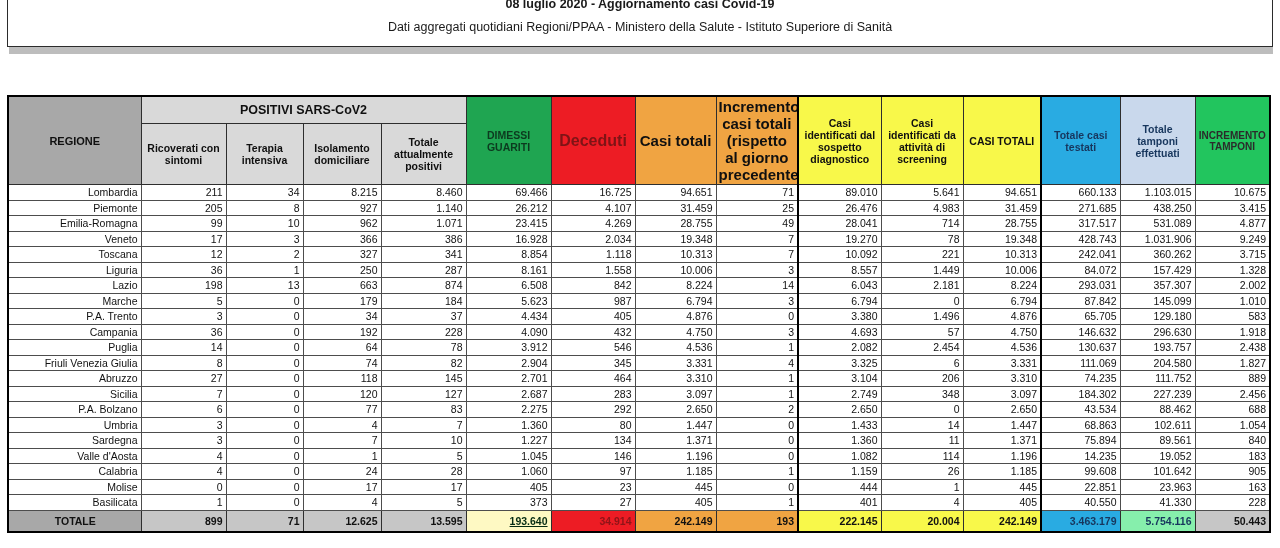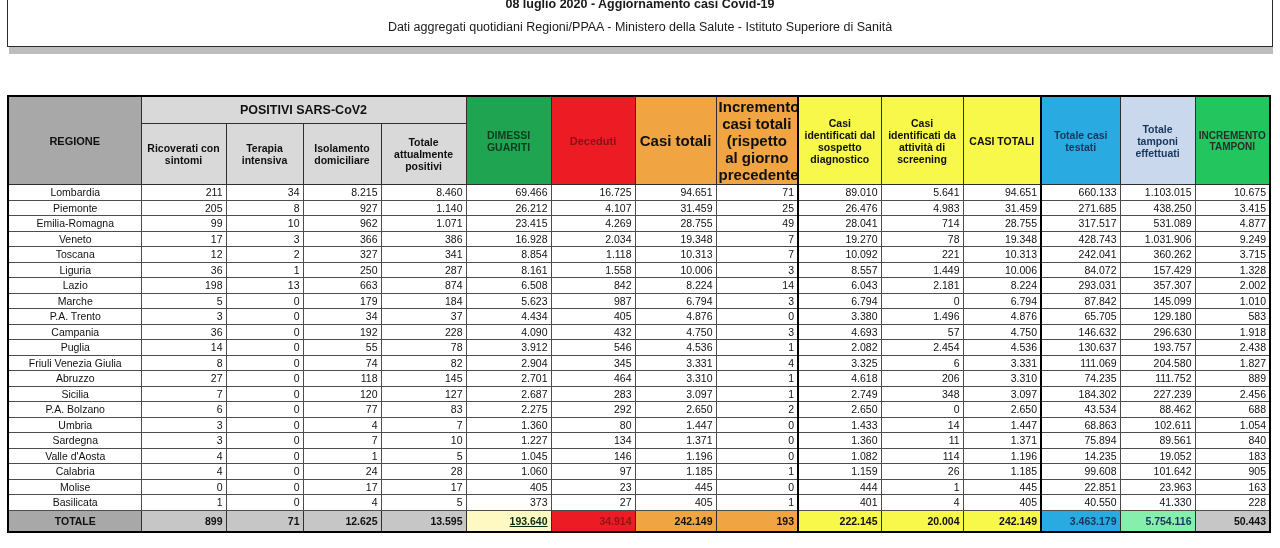--- a/index.html
+++ b/index.html
@@ -55,38 +55,38 @@
     font-weight: bold;
     color: #101010;
     text-align: center;
     vertical-align: middle;
     padding: 1px 2px;
   }
   .th-regione   { background: #a8a8a8; font-size: 11px; width: 133px; }
   .th-group     { background: #d9d9d9; font-size: 12.5px; height: 23px; }
   .th-sub       { background: #d9d9d9; font-size: 10.5px; height: 57px; }
   .th-green     { background: #1fa551; color: #0c3a1f; font-size: 10.5px; }
-  .th-red       { background: #ed1c24; color: #7e1416; font-size: 11px; }
+  .th-red       { background: #ed1c24; color: #7e1416; font-size: 16px; }
   .th-orange    { background: #f0a442; font-size: 15px; }
   .th-yellow    { background: #f8f84a; font-size: 10.5px; }
   .th-cyan      { background: #29abe2; color: #17365d; font-size: 10.5px; }
   .th-lightblue { background: #c9d8ec; color: #17365d; font-size: 10.5px; }
   .th-gray      { background: #22c55e; color: #2b2b2b; font-size: 10px; margin-left: 45px; }
 
   tbody td {
     height: 14.5px;
     font-size: 10.5px;
     color: #111111;
     text-align: right;
     padding: 0 3px;
     white-space: nowrap;
     background: #ffffff;
   }
   tbody td.cell-regione {
-    text-align: center;
+    text-align: right;
     padding-left: 4px;
   }
 
   
   .bl { border-left: 2px solid #000000 !important; margin-top: 29px; }
 
   
   tr.total-row td {
     font-weight: bold;
     height: 20px;
@@ -327,21 +327,21 @@
           <td class="col-9">57</td>
           <td class="col-10">4.750</td>
           <td class="col-11 bl">146.632</td>
           <td class="col-12">296.630</td>
           <td class="col-13">1.918</td>
         </tr>
         <tr>
           <td class="cell-regione">Puglia</td>
           <td class="col-0">14</td>
           <td class="col-1">0</td>
-          <td class="col-2">55</td>
+          <td class="col-2">64</td>
           <td class="col-3">78</td>
           <td class="col-4">3.912</td>
           <td class="col-5">546</td>
           <td class="col-6">4.536</td>
           <td class="col-7">1</td>
           <td class="col-8 bl">2.082</td>
           <td class="col-9">2.454</td>
           <td class="col-10">4.536</td>
           <td class="col-11 bl">130.637</td>
           <td class="col-12">193.757</td>
@@ -367,21 +367,21 @@
         <tr>
           <td class="cell-regione">Abruzzo</td>
           <td class="col-0">27</td>
           <td class="col-1">0</td>
           <td class="col-2">118</td>
           <td class="col-3">145</td>
           <td class="col-4">2.701</td>
           <td class="col-5">464</td>
           <td class="col-6">3.310</td>
           <td class="col-7">1</td>
-          <td class="col-8 bl">4.618</td>
+          <td class="col-8 bl">3.104</td>
           <td class="col-9">206</td>
           <td class="col-10">3.310</td>
           <td class="col-11 bl">74.235</td>
           <td class="col-12">111.752</td>
           <td class="col-13">889</td>
         </tr>
         <tr>
           <td class="cell-regione">Sicilia</td>
           <td class="col-0">7</td>
           <td class="col-1">0</td>

